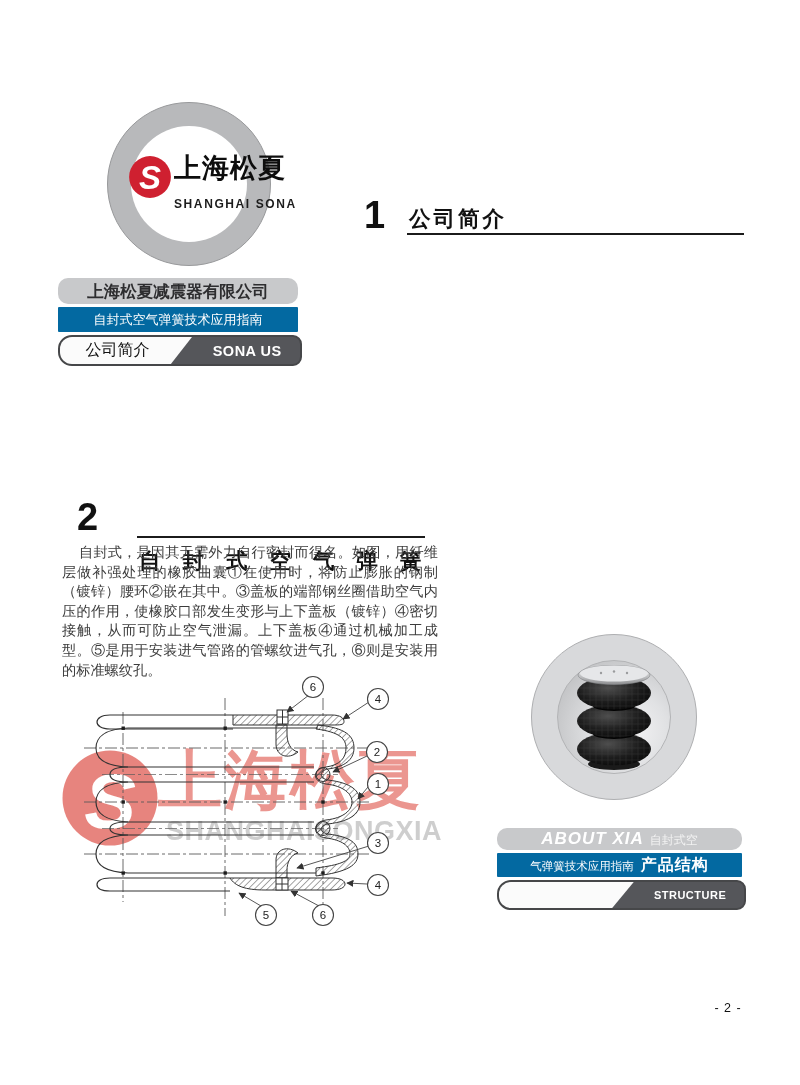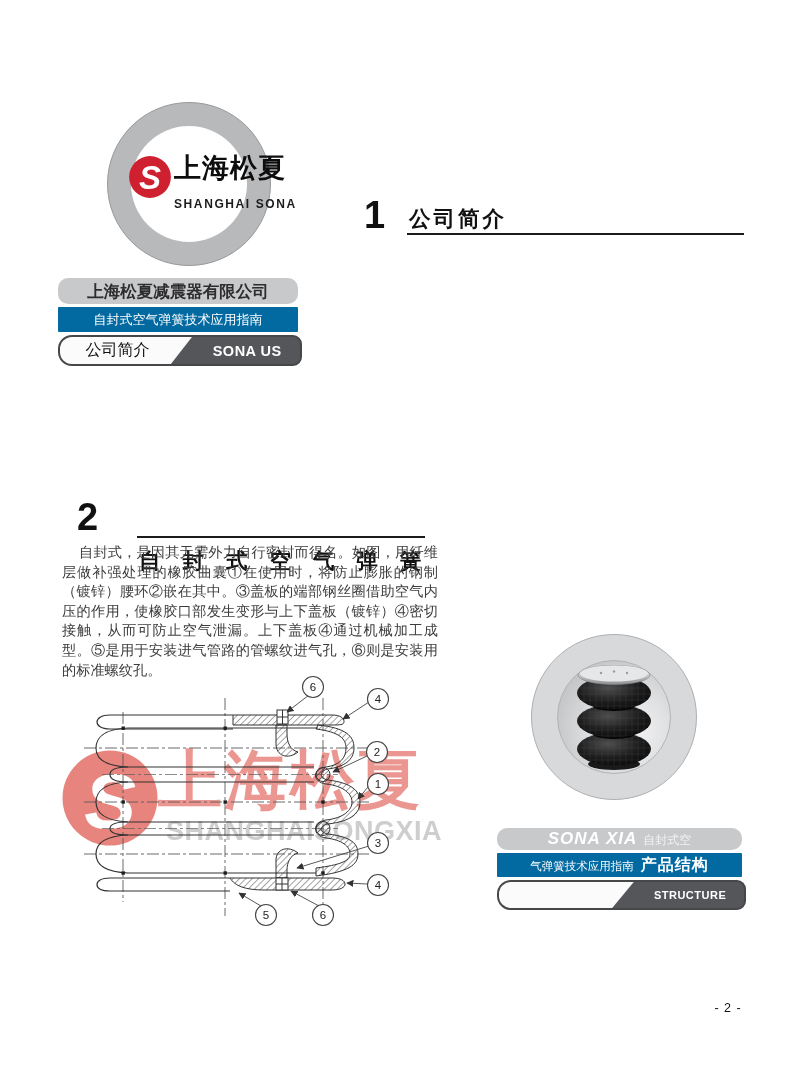--- a/index.html
+++ b/index.html
@@ -275,21 +275,21 @@
       <ellipse cx="39" cy="32" rx="37" ry="16.5" fill="url(#mesh)"></ellipse>
     </g>
     <ellipse cx="39" cy="14" rx="36" ry="9.5" fill="url(#metal)" stroke="#85868a" stroke-width="0.6"></ellipse>
     <ellipse cx="39" cy="12.5" rx="34" ry="8" fill="#e6e7e9"></ellipse>
     <circle cx="26" cy="12" r="1.2" fill="#9a9b9d"></circle>
       <circle cx="39" cy="10.5" r="1.2" fill="#9a9b9d"></circle>
       <circle cx="52" cy="12" r="1.2" fill="#9a9b9d"></circle>
   </svg>
 
   <div class="abs rbar bar-light" id="songxia-bar" style="text-align:center;">
-    <span class="brand">SONA XIA</span><span class="suffix">自封式空</span>
+    <span class="brand">ABOUT XIA</span><span class="suffix">自封式空</span>
   </div>
   <div class="abs rbar bar-dark" id="structure-label-bar" style="text-align:center;">
     <span class="small">气弹簧技术应用指南</span><span class="big">产品结构</span>
   </div>
   <div class="abs tab" id="structure-tab">
     <div class="tab-wedge"></div>
     <div class="tab-right-label">STRUCTURE</div>
   </div>
 
   <div class="abs" id="page-num">- 2 -</div>

